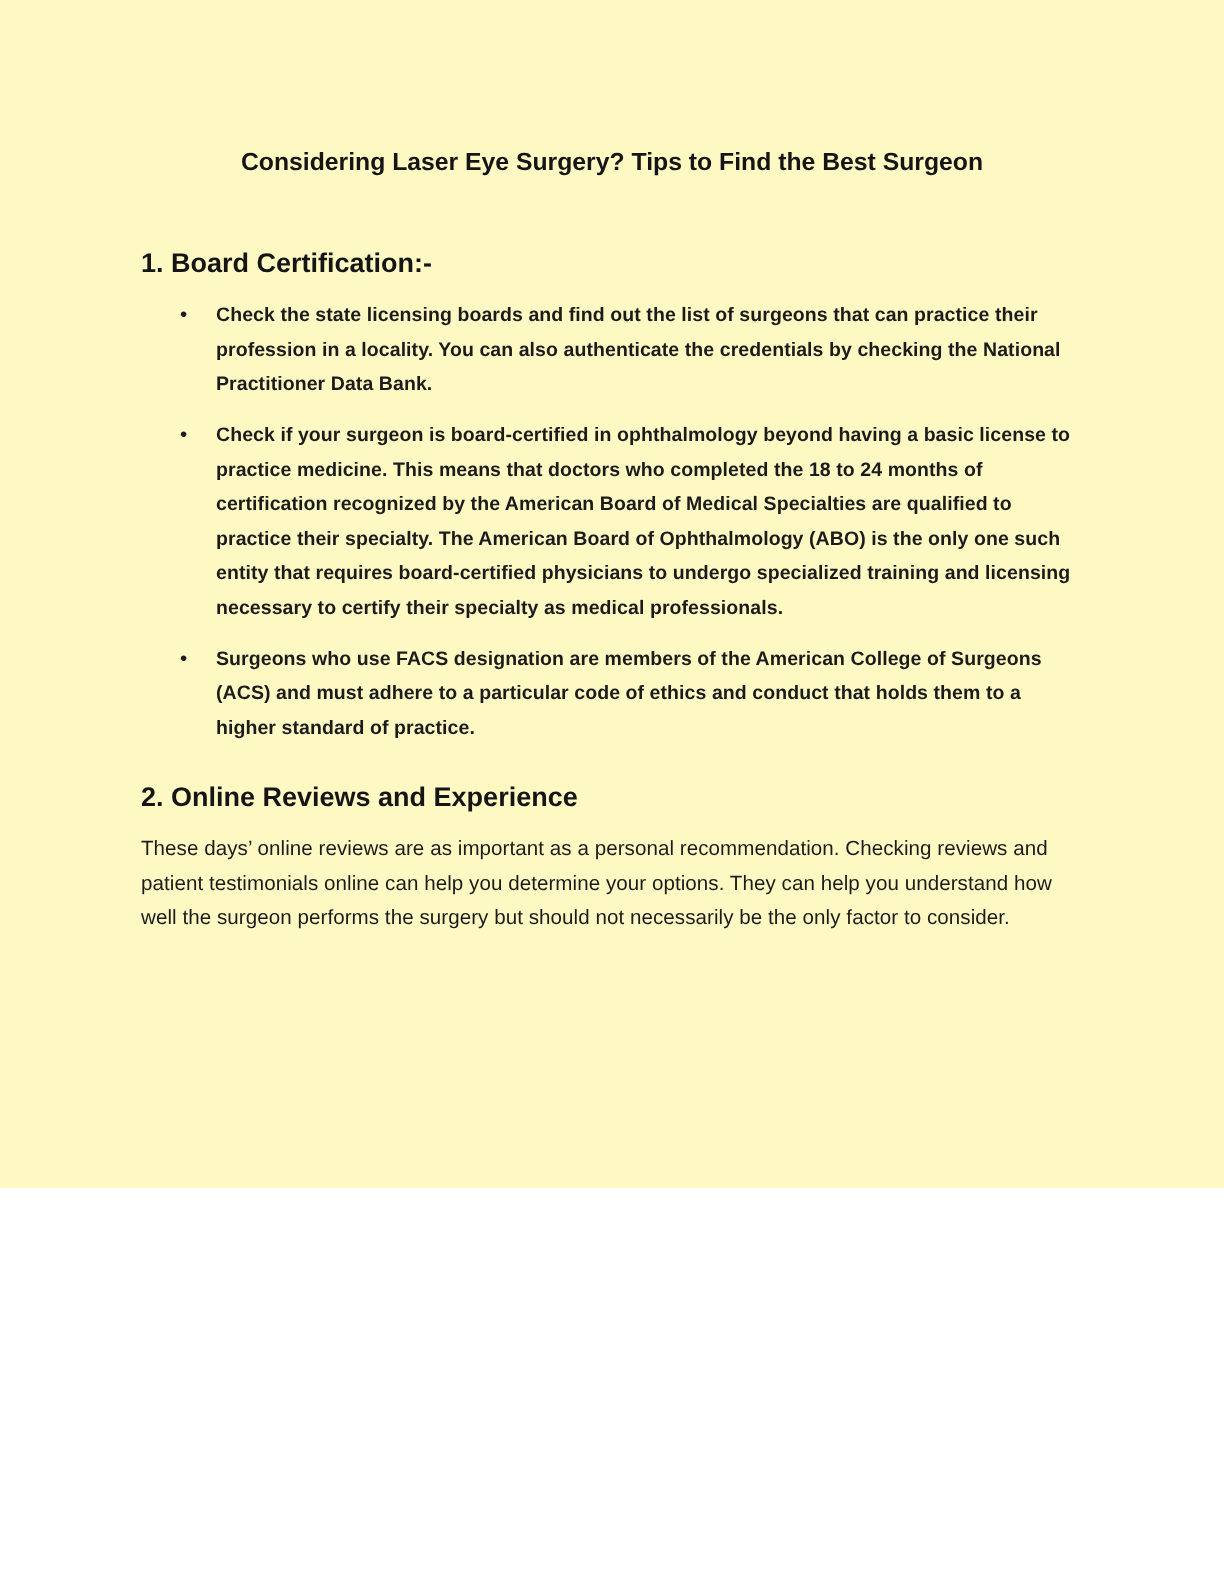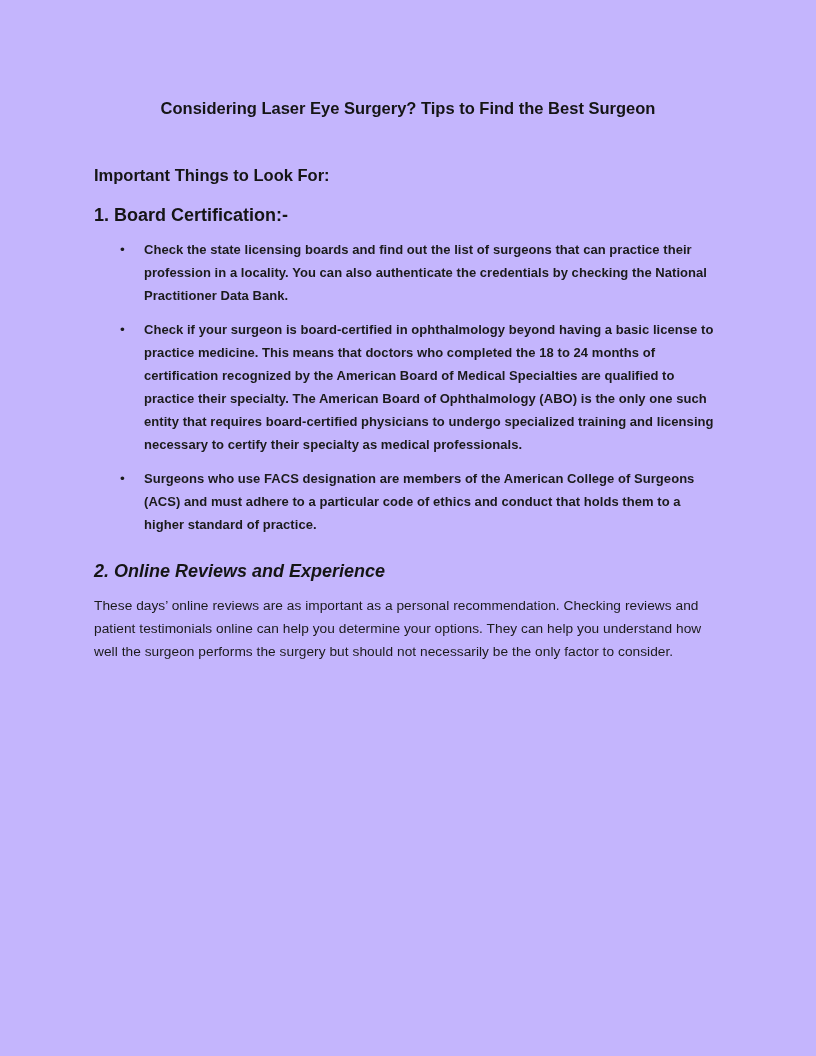--- a/index.html
+++ b/index.html
@@ -6,23 +6,23 @@
   html, body {
     width: 816px;
     height: 1056px;
     background: #ffffff;
     font-family: "Liberation Sans", sans-serif;
     color: #1b1b1b;
     overflow: hidden;
   }
   .page {
     width: 816px;
-    height: 1056px;
+    height: 792px;
     padding: 97px 94px 0 94px;
-    background: #c4b5fd;
+    background: #fef9c3;
   }
   .doc-title {
     font-size: 16.5px;
     font-weight: bold;
     text-align: center;
     line-height: 23px;
     color: #151515;
     margin-bottom: 44px;
   }
   .para {
@@ -46,21 +46,20 @@
   }
   .h3 {
     font-size: 18px;
     font-weight: bold;
     line-height: 23px;
     color: #151515;
     margin-bottom: 11px;
   }
   .h3-spaced {
     margin-top: 24px;
-    font-style: italic;
   }
   .bullet-list {
     list-style: none;
     margin-left: 26px;
     margin-bottom: 0;
   }
   .bullet-item {
     display: flex;
     align-items: flex-start;
     margin-bottom: 11px;
@@ -82,21 +81,20 @@
 </head>
 <body>
 
 <div class="page">
 
   <h1 class="doc-title">Considering Laser Eye Surgery? Tips to Find the Best Surgeon</h1>
 
 
 
 
-  <h2 class="h2">Important Things to Look For:</h2>
 
   <h3 class="h3">1. Board Certification:-</h3>
 
   <ul class="bullet-list">
     <li class="bullet-item">
       <span class="bullet-dot">•</span>
       <span class="bullet-text">Check the state licensing boards and find out the list of surgeons that can practice their profession in a locality. You can also authenticate the credentials by checking the National Practitioner Data Bank.</span>
     </li>
     <li class="bullet-item">
       <span class="bullet-dot">•</span>

